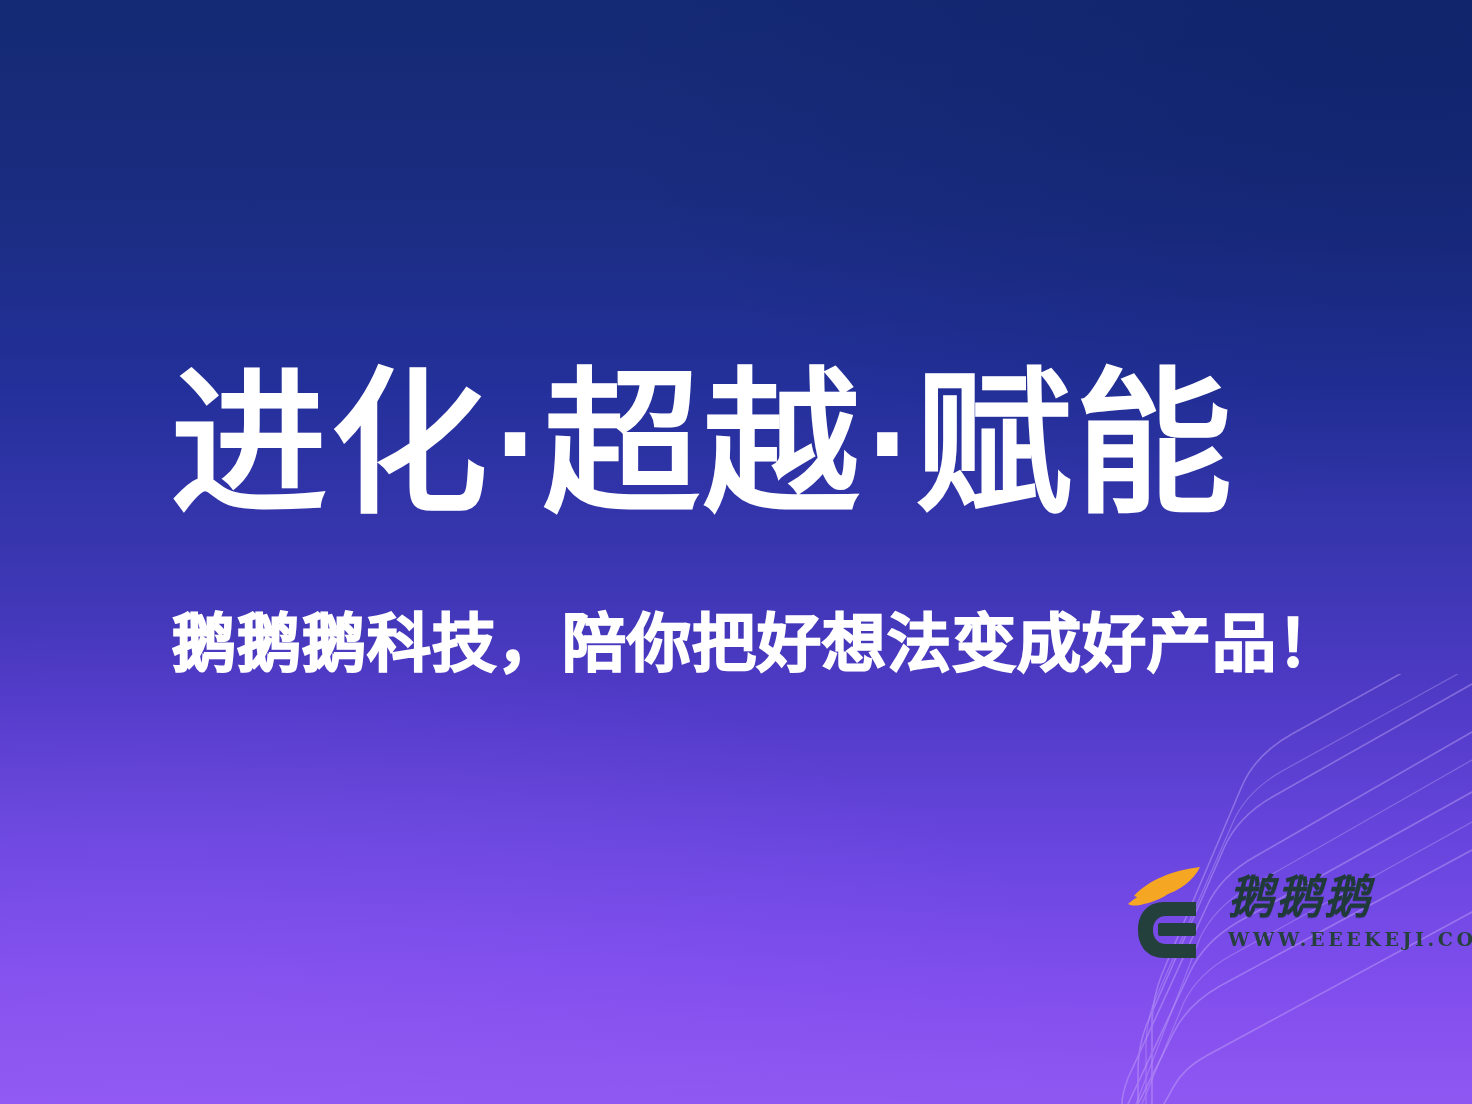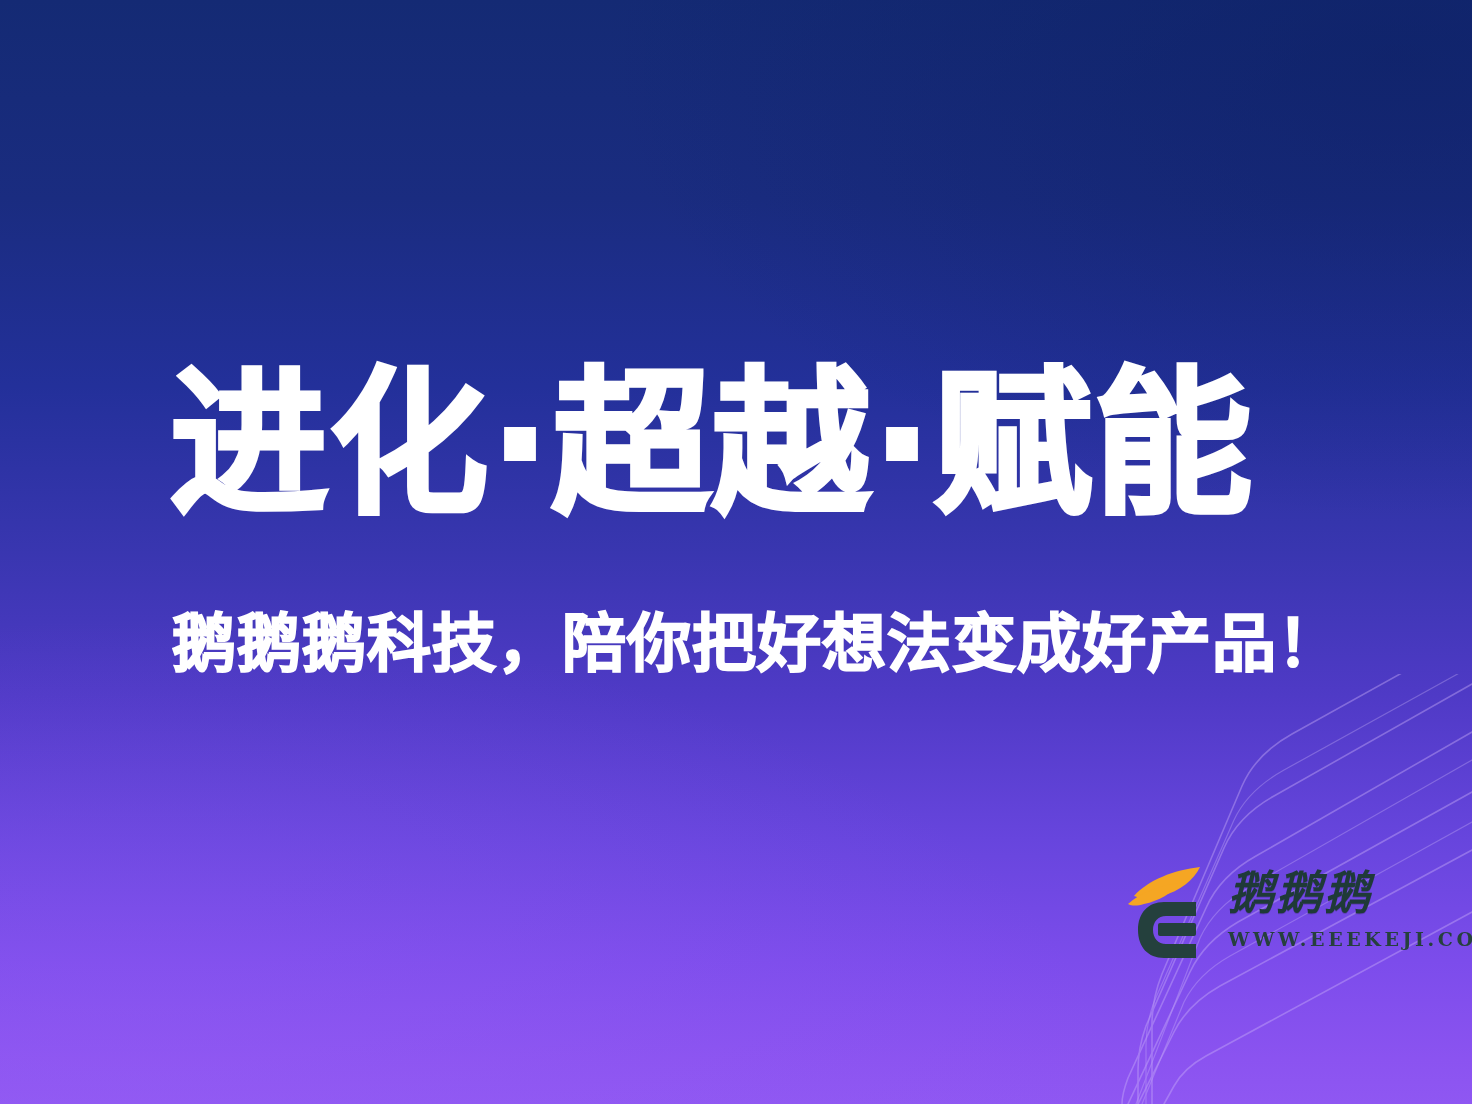--- a/index.html
+++ b/index.html
@@ -49,21 +49,21 @@
 
   
   .headline {
     position: absolute;
     left: 170px;
     top: 362px;
     width: 1100px;
     color: #ffffff;
     font-size: 158px;
     line-height: 1.04;
-    font-weight: 700;
+    font-weight: 400;
     letter-spacing: 2px;
     white-space: nowrap;
     font-family: "DejaVu Sans", "Liberation Sans", sans-serif;
     -webkit-text-stroke: 4px #ffffff;
     text-shadow: 0 0 1px rgba(255,255,255,0.6);
   }
 
   
   .subtitle {
     position: absolute;
@@ -101,21 +101,21 @@
     align-items: flex-start;
     margin-top: 12px;
   }
   .logo-cn {
     color: #1f3a38;
     font-size: 46px;
     line-height: 1;
     font-weight: 700;
     letter-spacing: 2px;
     white-space: nowrap;
-    font-family: Liberation Mono, monospace;
+    font-family: Liberation Sans, sans-serif;
     font-style: italic;
     text-shadow: 0 1px 0 rgba(0,0,0,0.18);
   }
   .logo-url {
     margin-top: 10px;
     color: #26403d;
     font-size: 19px;
     line-height: 1;
     font-weight: 700;
     letter-spacing: 3.6px;

